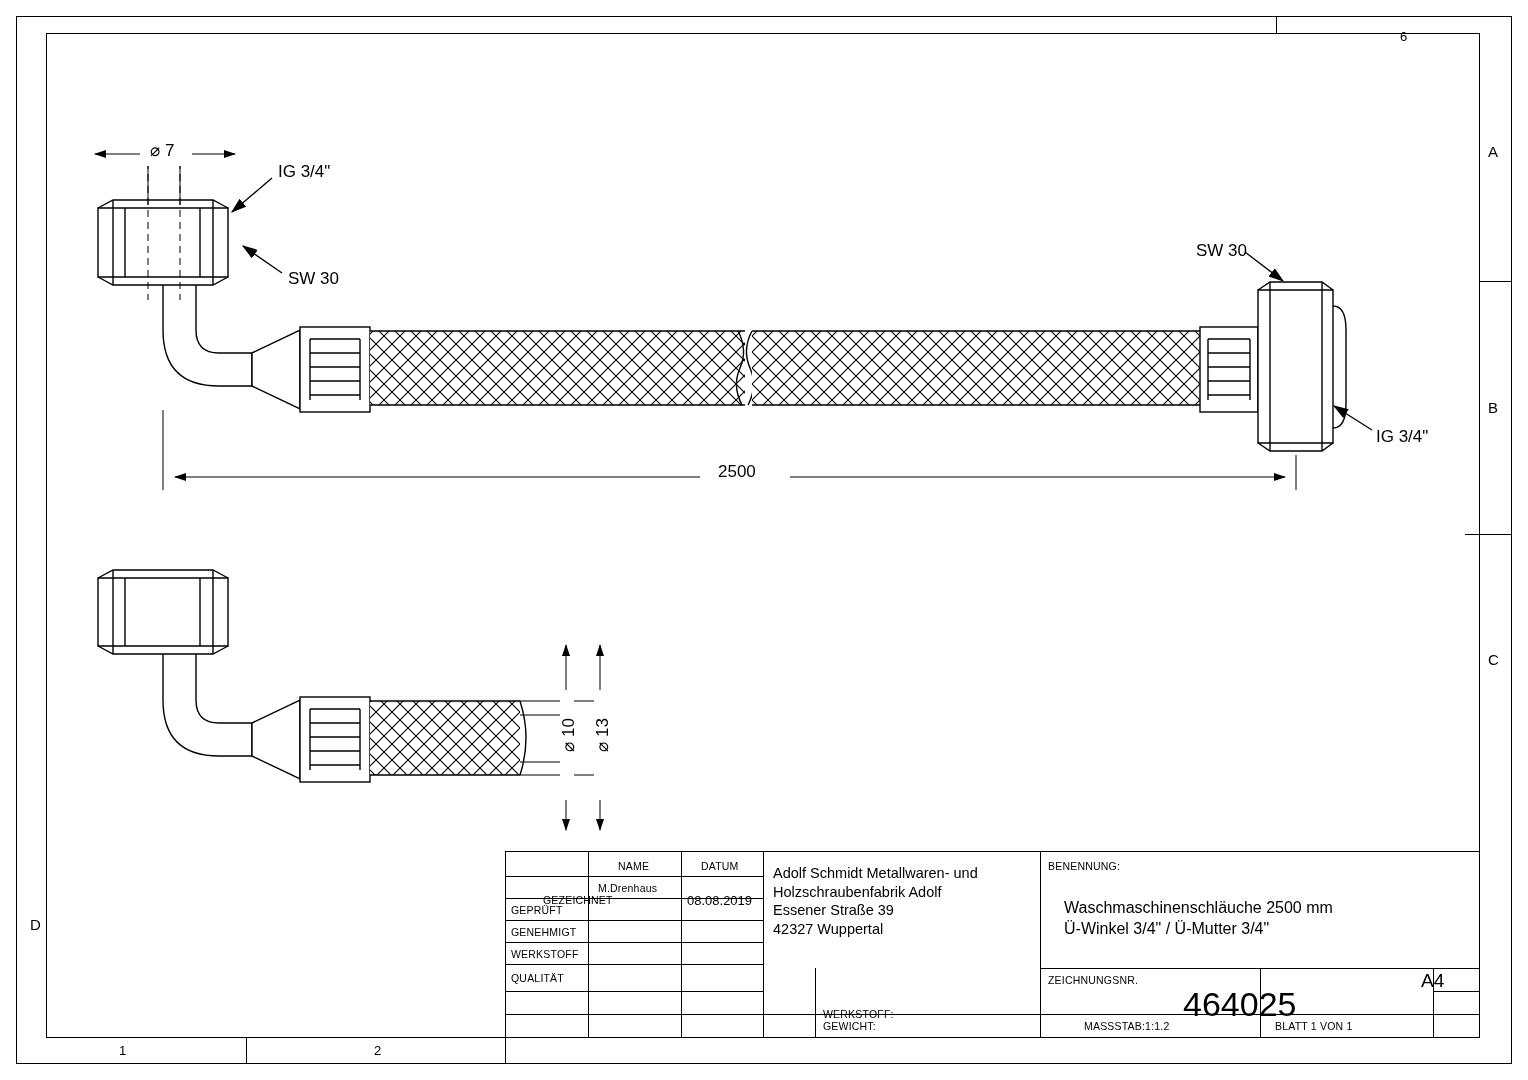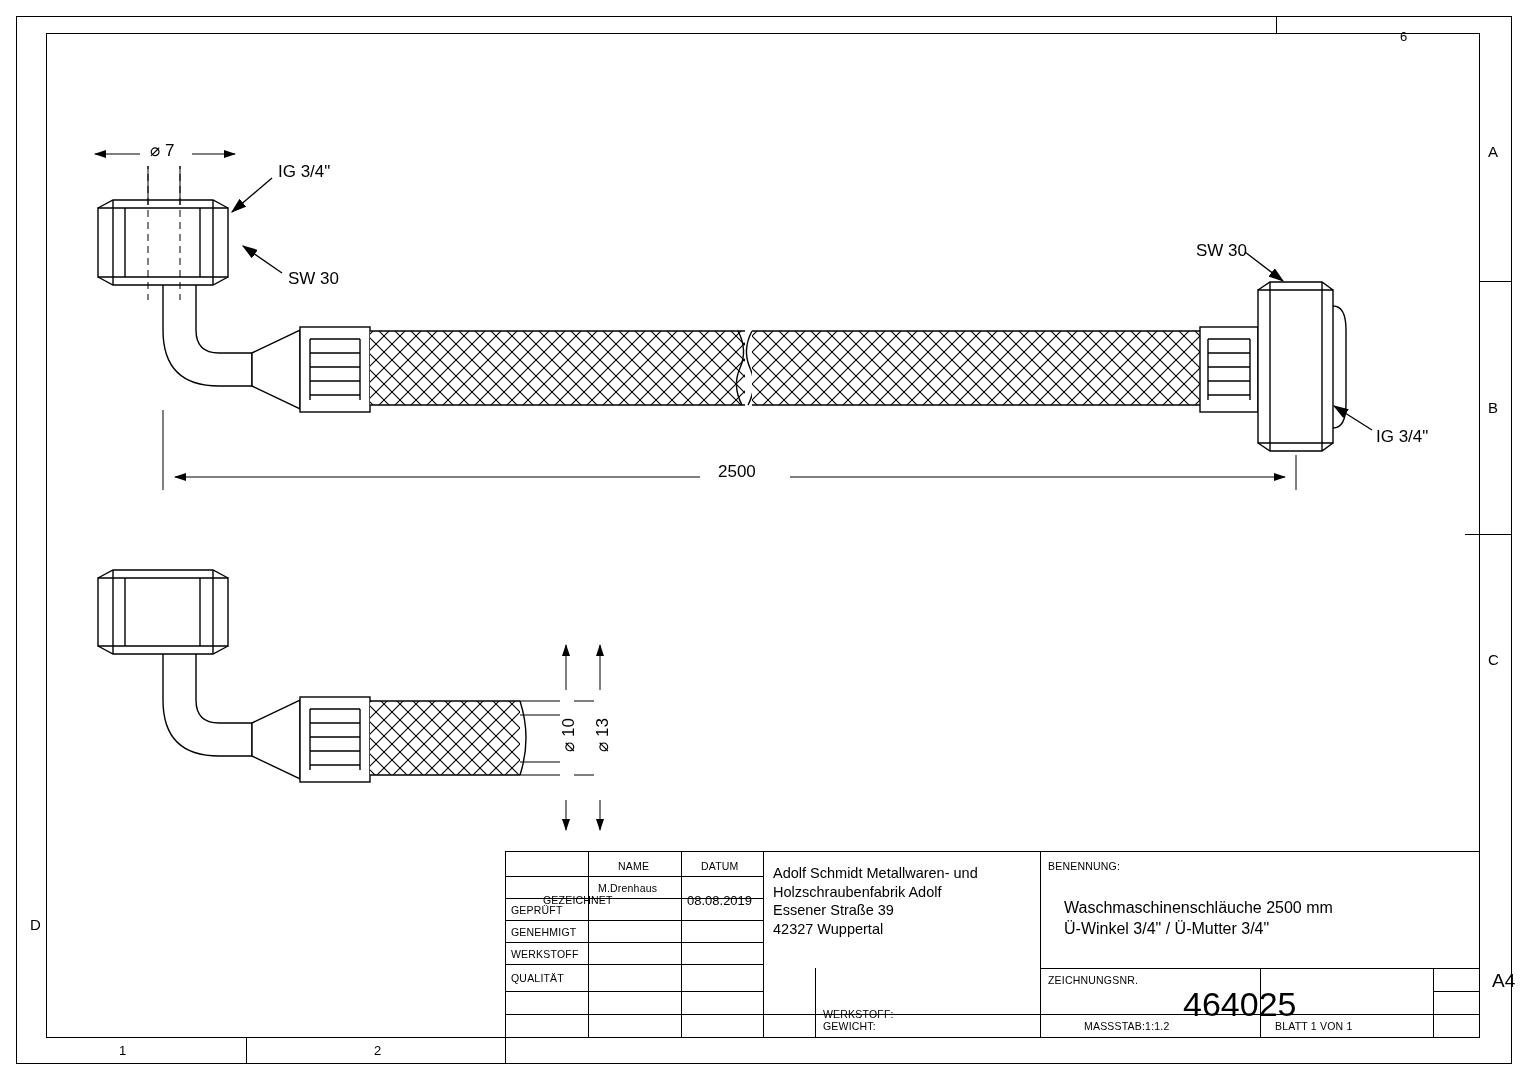--- a/index.html
+++ b/index.html
@@ -274,19 +274,19 @@
 
     <div class="txt tb-small" style="left:543px; top:10px;">BENENNUNG:</div>
     <div class="txt tb-big" style="left:559px; top:49px;">Waschmaschinenschläuche 2500 mm</div>
     <div class="txt tb-big" style="left:559px; top:70px;">Ü-Winkel 3/4" / Ü-Mutter 3/4"</div>
 
     <div class="txt tb-small" style="left:318px; top:124px;margin-top:34px;">WERKSTOFF:</div>
     <div class="txt tb-small" style="left:318px; top:170px;">GEWICHT:</div>
 
     <div class="txt tb-small" style="left:543px; top:124px;">ZEICHNUNGSNR.</div>
     <div class="txt tb-huge" style="left:678px; top:136px;">464025</div>
-    <div class="txt tb-a4" style="left:987px; top:120px;">A4</div>
+    <div class="txt tb-a4" style="left:916px; top:120px;">A4</div>
 
     <div class="txt tb-small" style="left:543px; top:170px;padding-left:36px;">MASSSTAB:1:1.2</div>
     <div class="txt tb-small" style="left:770px; top:170px;">BLATT 1 VON 1</div>
   </div>
 
 </div>
 
 </body></html>

